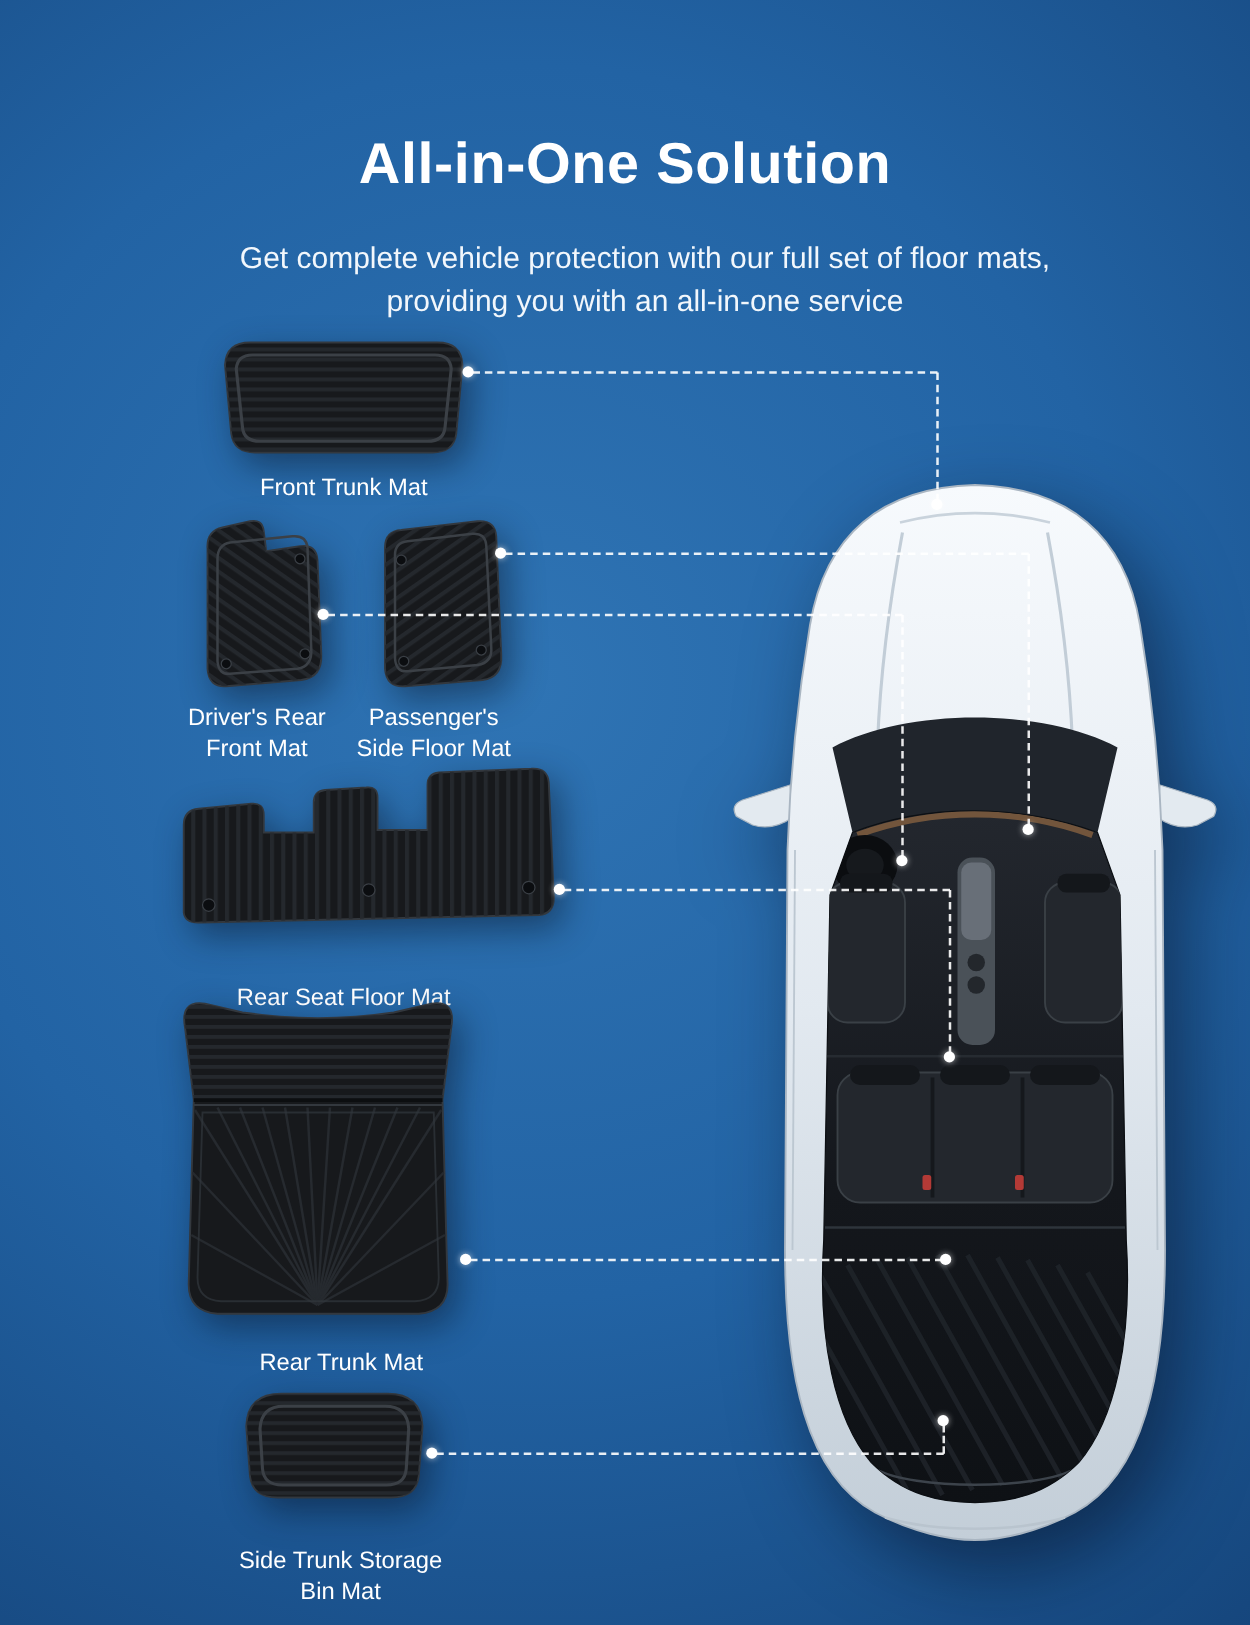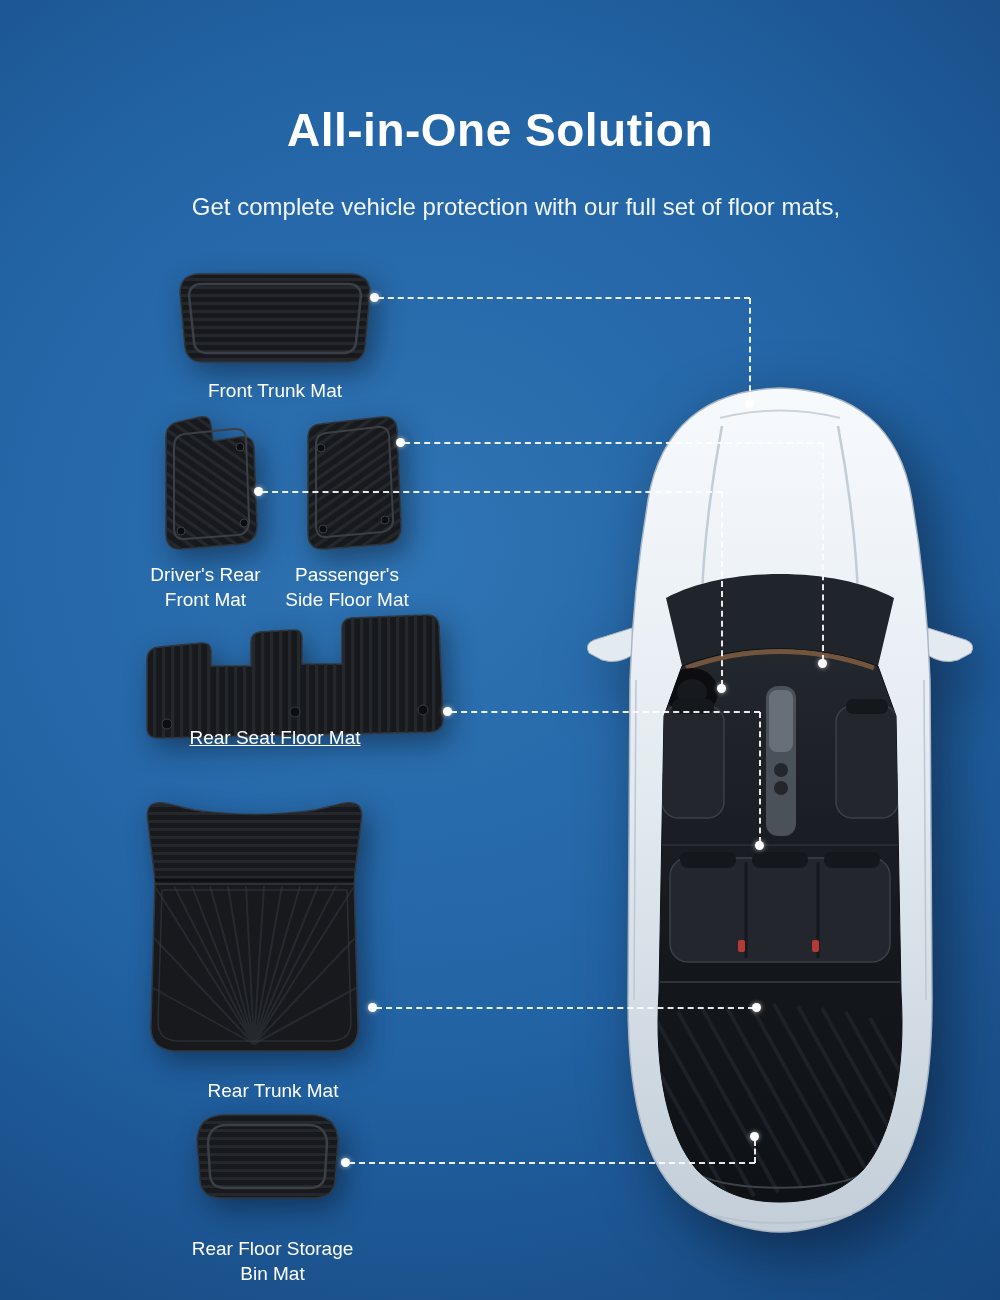--- a/index.html
+++ b/index.html
@@ -30,21 +30,21 @@
     position:absolute;width:9px;height:9px;border-radius:50%;
     background:#ffffff;box-shadow:0 0 5px rgba(255,255,255,.65);
   }
 </style>
 </head>
 <body>
 
 <div class="stage">
 
   <h1 class="title">All-in-One Solution</h1>
-  <p class="subtitle"><span>Get complete vehicle protection with our full set of floor mats,</span><br></p>
+  <p class="subtitle"><span>Get complete vehicle protection with our full set of floor mats,</span><br><span>providing you with an all-in-one service</span></p>
 
   <div class="car">
     <svg viewBox="0 0 420 860" width="420" height="860">
       <defs>
         <linearGradient id="bodyGrad" x1="0" y1="0" x2="0" y2="1">
           <stop offset="0" stop-color="#f7fafd"></stop>
           <stop offset="0.5" stop-color="#e2e9f0"></stop>
           <stop offset="1" stop-color="#c3ced8"></stop>
         </linearGradient>
         <linearGradient id="glassGrad" x1="0" y1="0" x2="0" y2="1">
@@ -198,21 +198,21 @@
             <rect width="3.2" height="9" fill="#262a2f"></rect>
           </pattern>
       </defs>
       <path d="M12,118 L12,48 Q12,36 24,35 L66,31 Q76,30 76,40 L76,54 L116,54 L116,30 Q116,21 125,20 L158,18 Q167,17 167,26 L167,52 L207,52 L207,16 Q207,7 216,6 L290,3 Q303,2 304,14 L308,104 Q309,119 296,120 L26,126 Q13,127 12,118 Z" fill="#17191c" stroke="#33383e" stroke-width="1.5"></path>
       <rect x="0" y="0" width="320" height="135" fill="url(#ribsV4)" clip-path="url(#clipM4)" opacity="0.9"></rect>
       <circle cx="32" cy="112" r="5" fill="#0b0d10" stroke="#3a3f45" stroke-width="1"></circle>
       <circle cx="288" cy="98" r="5" fill="#0b0d10" stroke="#3a3f45" stroke-width="1"></circle>
       <circle cx="160" cy="100" r="5" fill="#0b0d10" stroke="#3a3f45" stroke-width="1"></circle>
     </svg>
   </figure>
-  <div class="mat-label" style="left:150px;top:715px;width:250px;text-decoration:underline;">
+  <div class="mat-label" style="left:150px;top:776px;width:250px;">
     <div>Rear Seat Floor Mat</div>
   </div>
 
   <figure class="mat" style="left:132px;top:788px;">
     <svg viewBox="0 0 245 280" width="245" height="280">
       <defs>
         <clipPath id="clipM5">
             <path d="M16,34 Q12,12 32,15 L62,22 Q122,31 183,22 L213,15 Q233,12 229,34 L222,92 L226,238 Q227,261 203,263 L42,263 Q18,261 19,238 L23,92 Z"></path>
           </clipPath>
         <pattern id="ribsH5" width="8" height="8" patternUnits="userSpaceOnUse">
@@ -260,21 +260,21 @@
         <pattern id="ribsH6" width="8" height="8" patternUnits="userSpaceOnUse">
             <rect width="8" height="3" fill="#262a2f"></rect>
           </pattern>
       </defs>
       <path d="M40,10 L125,10 Q152,10 153,36 L150,76 Q148,93 128,93 L37,93 Q17,93 15,76 L12,36 Q13,10 40,10 Z" fill="#17191c" stroke="#33383e" stroke-width="1.5"></path>
       <rect x="0" y="0" width="165" height="100" fill="url(#ribsH6)" clip-path="url(#clipM6)" opacity="0.9"></rect>
       <path d="M42,20 L123,20 Q141,20 142,38 L140,70 Q139,83 124,83 L41,83 Q26,83 25,70 L23,38 Q24,20 42,20 Z" fill="none" stroke="#3b4046" stroke-width="2.5"></path>
     </svg>
   </figure>
   <div class="mat-label" style="left:160px;top:1226px;width:225px;">
-    <div>Rear Floor Storage</div>
+    <div>Side Trunk Storage</div>
     <div>Bin Mat</div>
   </div>
 
   <div>
     <span class="dot" style="left:370px;top:293px;"></span>
     <span class="dash-h" style="left:378px;top:297px;width:372px;"></span>
     <span class="dash-v" style="left:749px;top:298px;height:103px;"></span>
     <span class="dot" style="left:745px;top:399px;"></span>
   </div>
 

